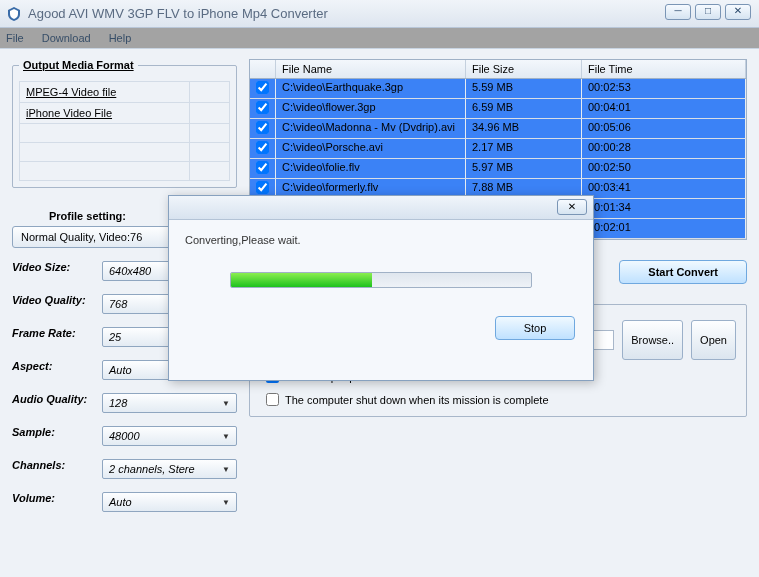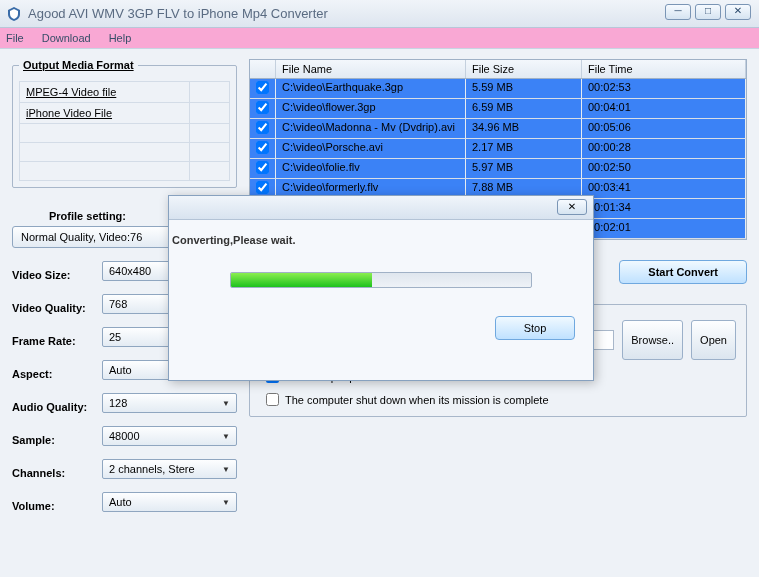--- a/index.html
+++ b/index.html
@@ -4,36 +4,36 @@
 <style>
 * { box-sizing: border-box; margin: 0; padding: 0; font-family: Tahoma, sans-serif; font-size: 11px; }
 body { background: #eef2f7; width: 759px; height: 577px; overflow: hidden; position: relative; }
 
 .titlebar { height: 28px; background: linear-gradient(#f0f4f9,#dde5ef); border-bottom: 1px solid #b8c6d8; display: flex; align-items: center; padding: 0 6px; }
 .titlebar .ticon { width: 16px; height: 16px; margin-right: 6px; }
 .titlebar .ttext { color: #5a6b82; font-size: 13px; }
 .winbtns { position: absolute; right: 8px; top: 4px; display: flex; gap: 4px; }
 .winbtn { width: 26px; height: 16px; border: 1px solid #7a95b5; border-radius: 3px; background: linear-gradient(#f6faff,#d6e4f1); font-size: 10px; line-height: 12px; text-align: center; color: #2b4a6c; cursor: pointer; }
 
-.menubar { height: 21px; background: #f9a8d4; border-bottom: 1px solid #c8d4e2; padding: 0 6px; display: flex; align-items: center; gap: 18px; color: #374e68; }
+.menubar { height: 21px; background: #a3a3a3; border-bottom: 1px solid #c8d4e2; padding: 0 6px; display: flex; align-items: center; gap: 18px; color: #374e68; }
 .menuitem { cursor: pointer; }
 
 .content { padding: 10px 12px; display: flex; gap: 12px; }
 .leftcol { width: 225px; }
 .rightcol { flex: 1; }
 
 fieldset.omf { border: 1px solid #a8b7ca; border-radius: 2px; padding: 6px; text-decoration: underline; }
 fieldset.omf legend { padding: 0 4px; font-weight: bold; }
 .omftable { width: 100%; border: 1px solid #b5c2d3; border-collapse: collapse; margin-top: 4px; height: 100px; }
 .omftable td { border: 1px solid #d3dce7; padding: 3px 6px; height: 17px; }
 
 .secthdr { font-weight: bold; margin-top: 22px; padding-left: 37px; }
 .profilebtn { width: 100%; height: 22px; margin-top: 4px; background: linear-gradient(#fdfeff,#e3ebf3); border: 1px solid #8fa6c0; border-radius: 3px; text-align: left; padding: 0 8px; cursor: pointer; overflow: hidden; white-space: nowrap; }
 
-.paramrow { display: flex; align-items: flex-end; margin-top: 13px; }
+.paramrow { display: flex; align-items: flex-start; margin-top: 13px; font-style: italic; }
 .paramrow label { width: 90px; font-weight: bold; }
 .paramrow .sel { flex: 1; height: 20px; border: 1px solid #8fa6c0; background: linear-gradient(#fdfeff,#e3ebf3); padding: 0 6px; display: flex; align-items: center; justify-content: space-between; cursor: pointer; border-radius: 2px; }
 .chev { font-size: 8px; color: #333; }
 
 .grid { border: 1px solid #9fb1c6; background: #3b82f6; }
 .gridhdr { display: flex; background: linear-gradient(#f3f7fc,#e2eaf3); border-bottom: 1px solid #9fb1c6; }
 .gridhdr > div { padding: 3px 6px; border-right: 1px solid #c4d0de; }
 .gridrow { display: flex; border-bottom: 1px solid #d8dee6; }
 .gridrow > div { padding: 2px 6px; border-right: 1px solid #e6ecf2; overflow: hidden; white-space: nowrap; }
 .c-chk { width: 26px; text-align: center; }
@@ -51,21 +51,21 @@
 .dirrow .dlabel { font-weight: bold; }
 .dirtext { flex: 1; height: 20px; border: 1px solid #a8b7ca; background: #fdfeff; padding: 2px 6px; }
 .smbtn { height: 40px; padding: 0 8px; border: 1px solid #9bb0c9; border-radius: 3px; background: linear-gradient(#fdfeff,#dbe5ef); cursor: pointer; }
 .chkline { display: flex; align-items: center; gap: 6px; margin-top: 10px; margin-left: 6px; }
 .chkline input { width: 13px; height: 13px; }
 
 
 .modal { position: absolute; left: 168px; top: 195px; width: 426px; height: 186px; background: #f5f8fc; border: 1px solid #87a1bf; box-shadow: 2px 2px 10px rgba(0,0,0,0.25); }
 .modal .mtitle { height: 24px; background: linear-gradient(#f0f5fb,#d8e3ef); border-bottom: 1px solid #b3c3d6; position: relative; }
 .modal .closebtn { position: absolute; right: 6px; top: 3px; width: 30px; height: 16px; border: 1px solid #7a95b5; border-radius: 3px; background: linear-gradient(#f6faff,#d6e4f1); text-align: center; font-size: 10px; cursor: pointer; line-height: 13px; }
-.modal .msg { padding: 14px 3px 8px; font-weight: bold; color: #333; }
+.modal .msg { padding: 14px 16px 8px; font-weight: normal; color: #333; }
 .pbar-wrap { margin: 18px auto 0; width: 302px; height: 16px; border: 1px solid #a0b1c6; background: linear-gradient(#dfe6ee,#eef2f7); border-radius: 2px; overflow: hidden; }
 .pbar-fill { height: 100%; width: 47%; background: linear-gradient(#8aee4f,#1ec21e); }
 .modal .stopbtn { display: block; margin: 28px 18px 0 auto; width: 80px; height: 24px; border: 1px solid #6fa8df; border-radius: 4px; background: linear-gradient(#f0f9ff,#bfe1ff); cursor: pointer; }
 </style>
 </head>
 <body>
 
 <div class="titlebar">
   <svg class="ticon" viewBox="0 0 16 16">
       <path fill="#3a6ca8" d="M8 1l6 3v4c0 4-3 6-6 7-3-1-6-3-6-7V4z"></path>

